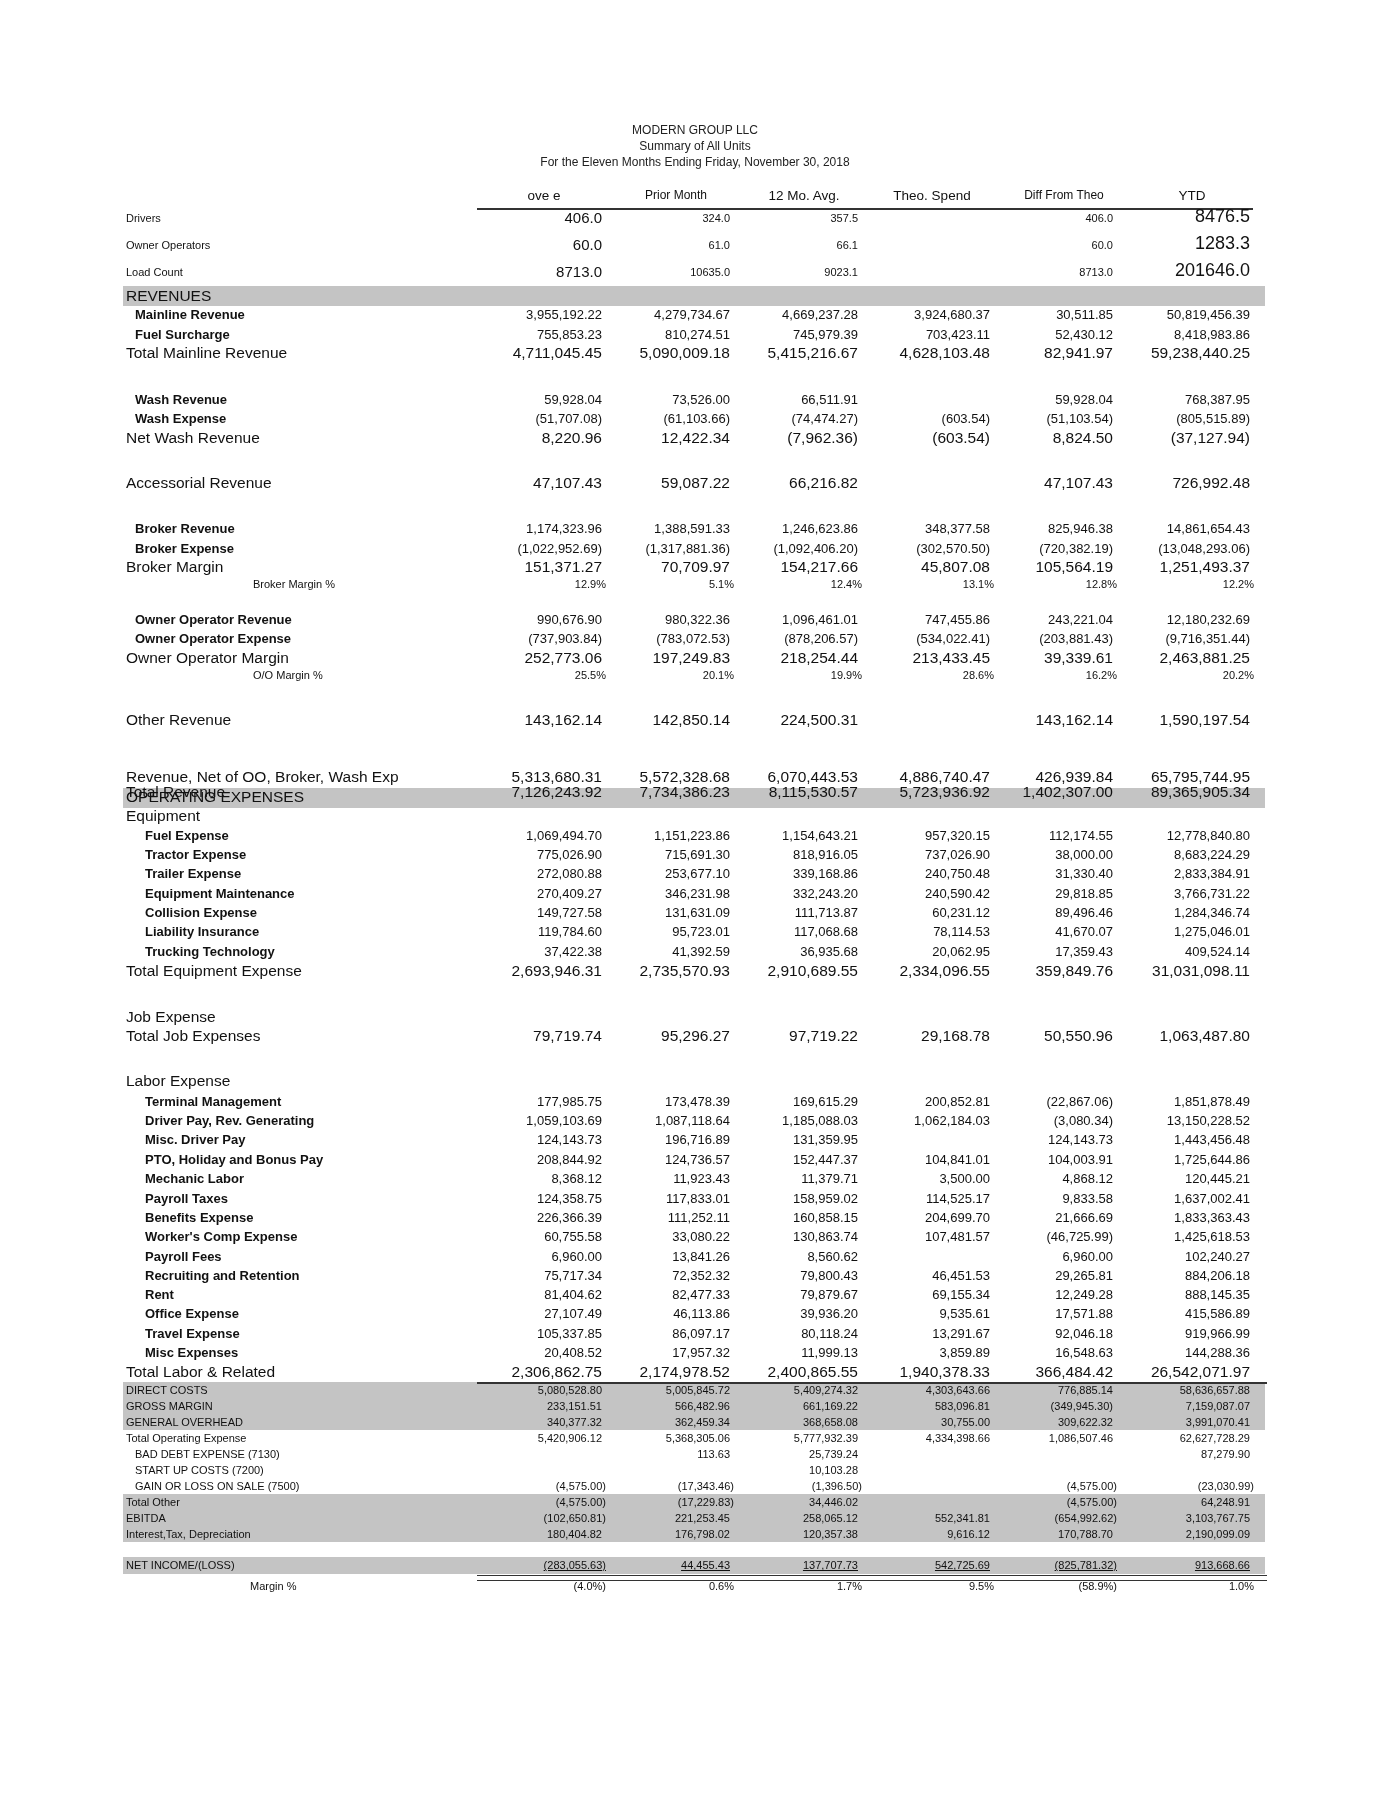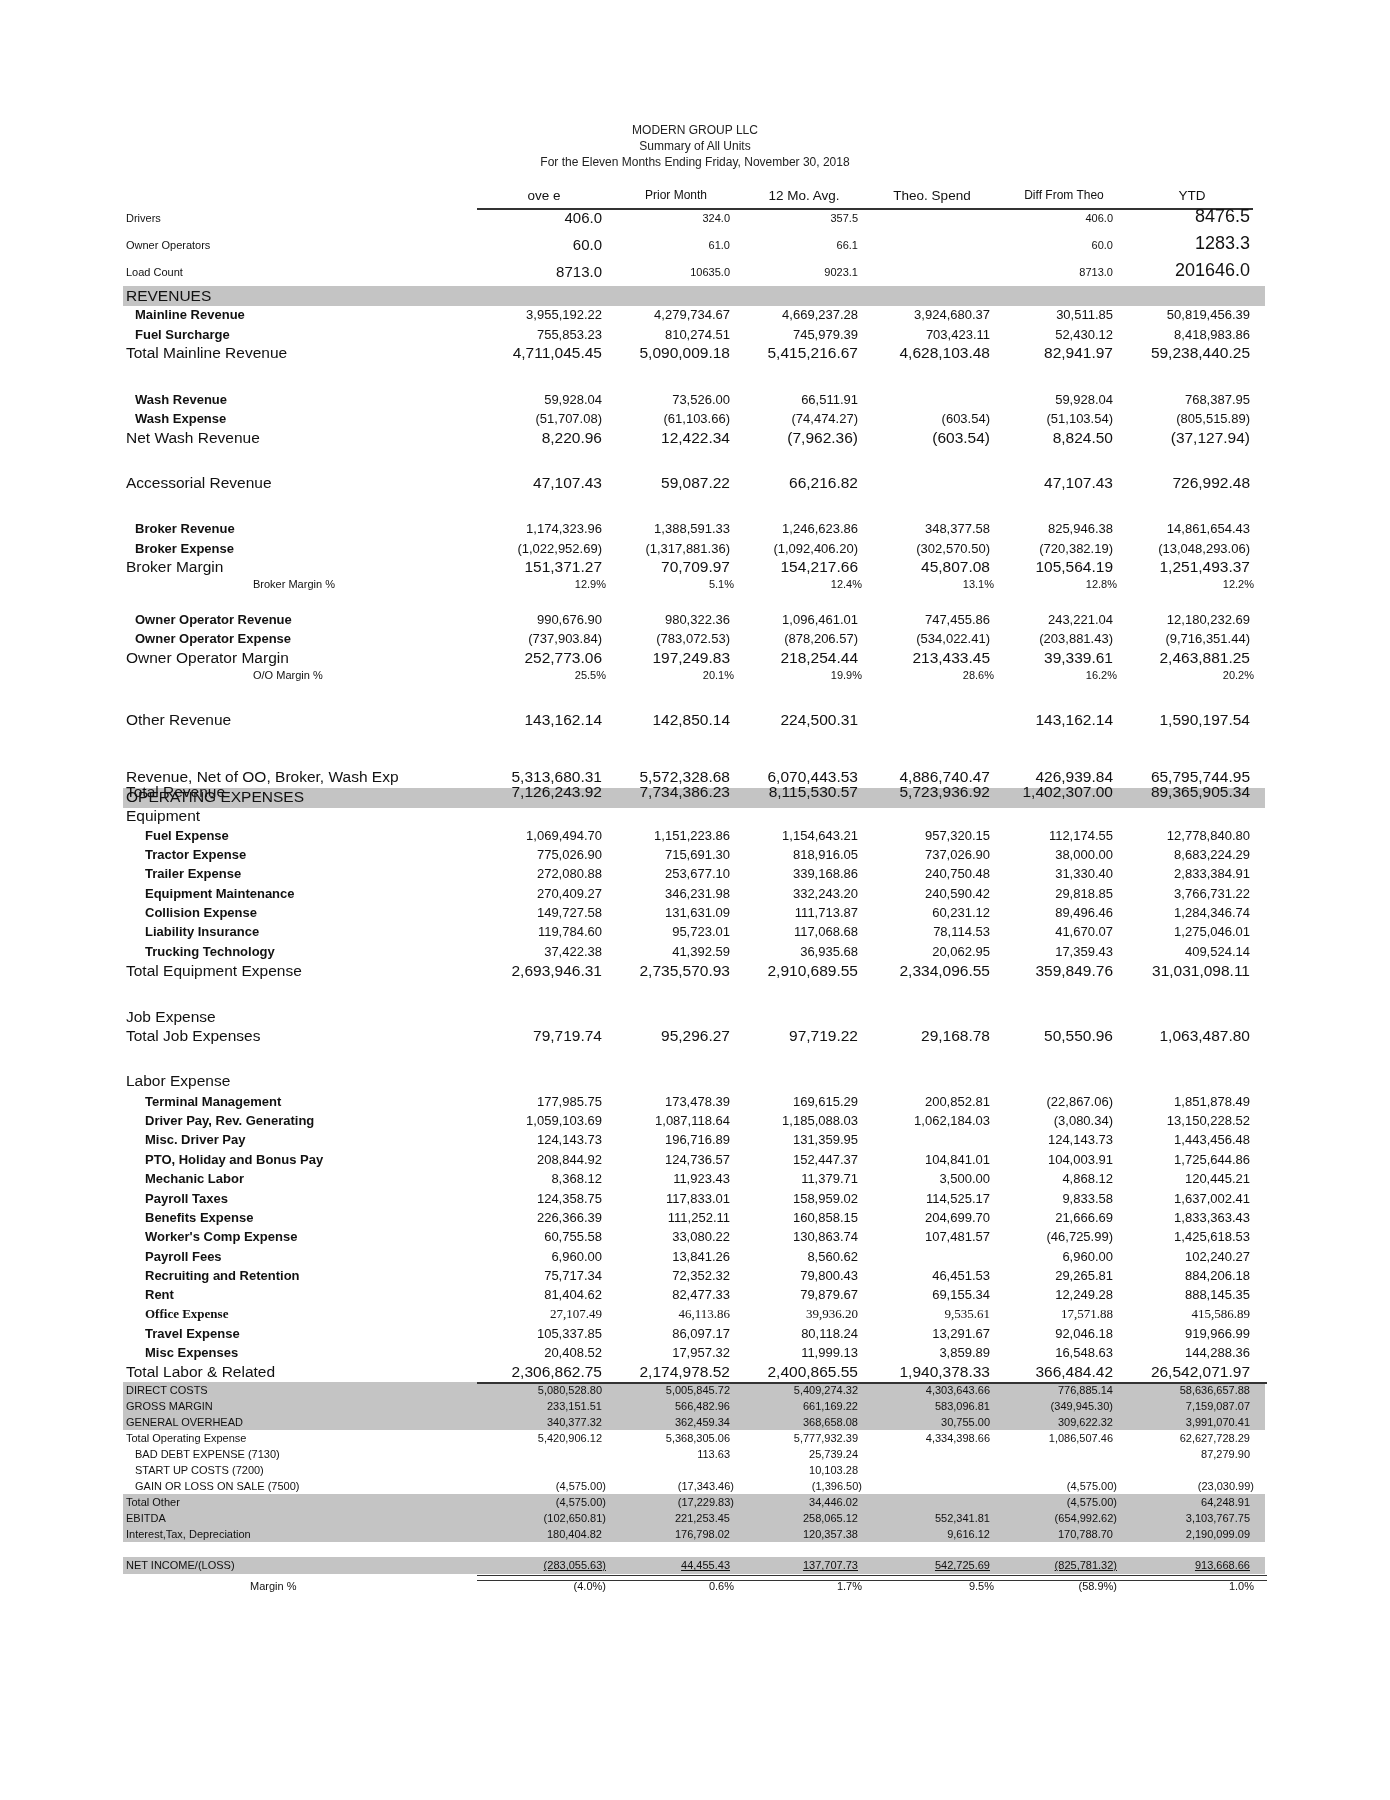--- a/index.html
+++ b/index.html
@@ -440,21 +440,21 @@
 </div>
 <div class="row" style="top:1287px;">
   <span class="lbl ind2 sz-md bold">Rent</span>
   <span class="v c0 sz-md">81,404.62</span>
   <span class="v c1 sz-md">82,477.33</span>
   <span class="v c2 sz-md">79,879.67</span>
   <span class="v c3 sz-md">69,155.34</span>
   <span class="v c4 sz-md">12,249.28</span>
   <span class="v c5 sz-md">888,145.35</span>
 </div>
-<div class="row" style="top:1306px;font-family:Liberation Serif, serif;">
+<div class="row" style="top:1306px;">
   <span class="lbl ind2 sz-md bold">Office Expense</span>
   <span class="v c0 sz-md">27,107.49</span>
   <span class="v c1 sz-md">46,113.86</span>
   <span class="v c2 sz-md">39,936.20</span>
   <span class="v c3 sz-md">9,535.61</span>
   <span class="v c4 sz-md">17,571.88</span>
   <span class="v c5 sz-md">415,586.89</span>
 </div>
 <div class="row" style="top:1326px;">
   <span class="lbl ind2 sz-md bold">Travel Expense</span>

